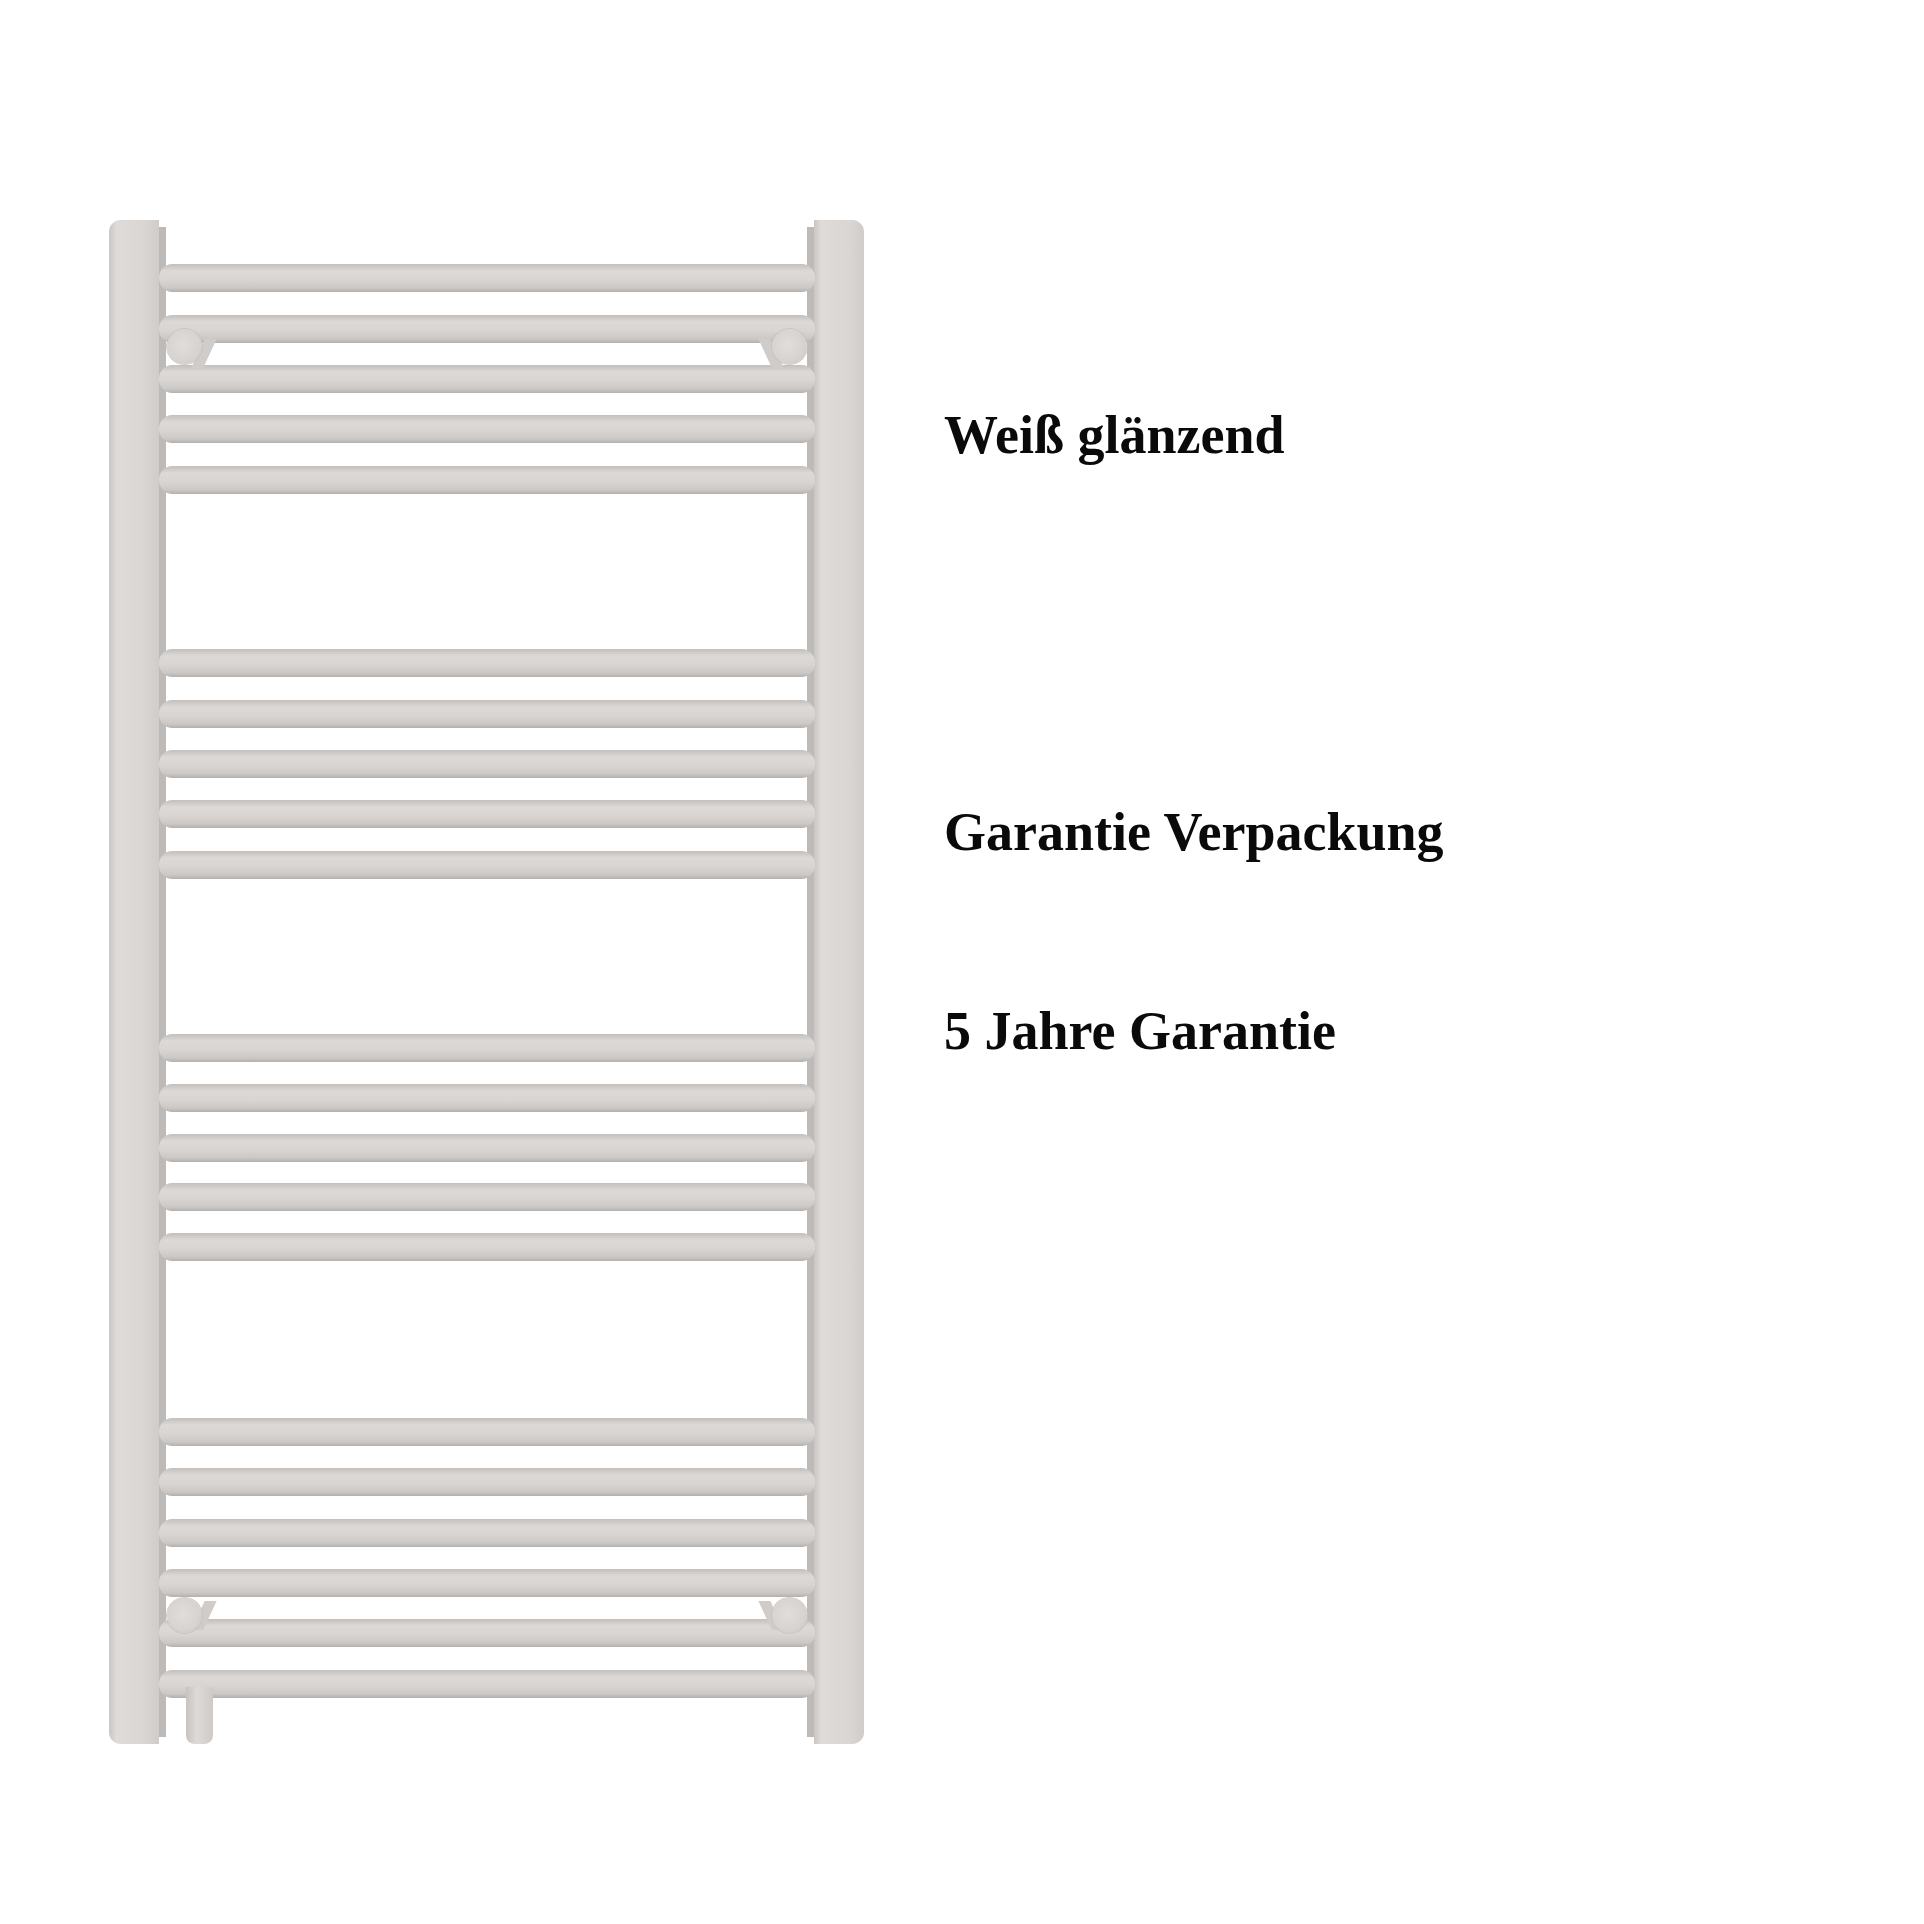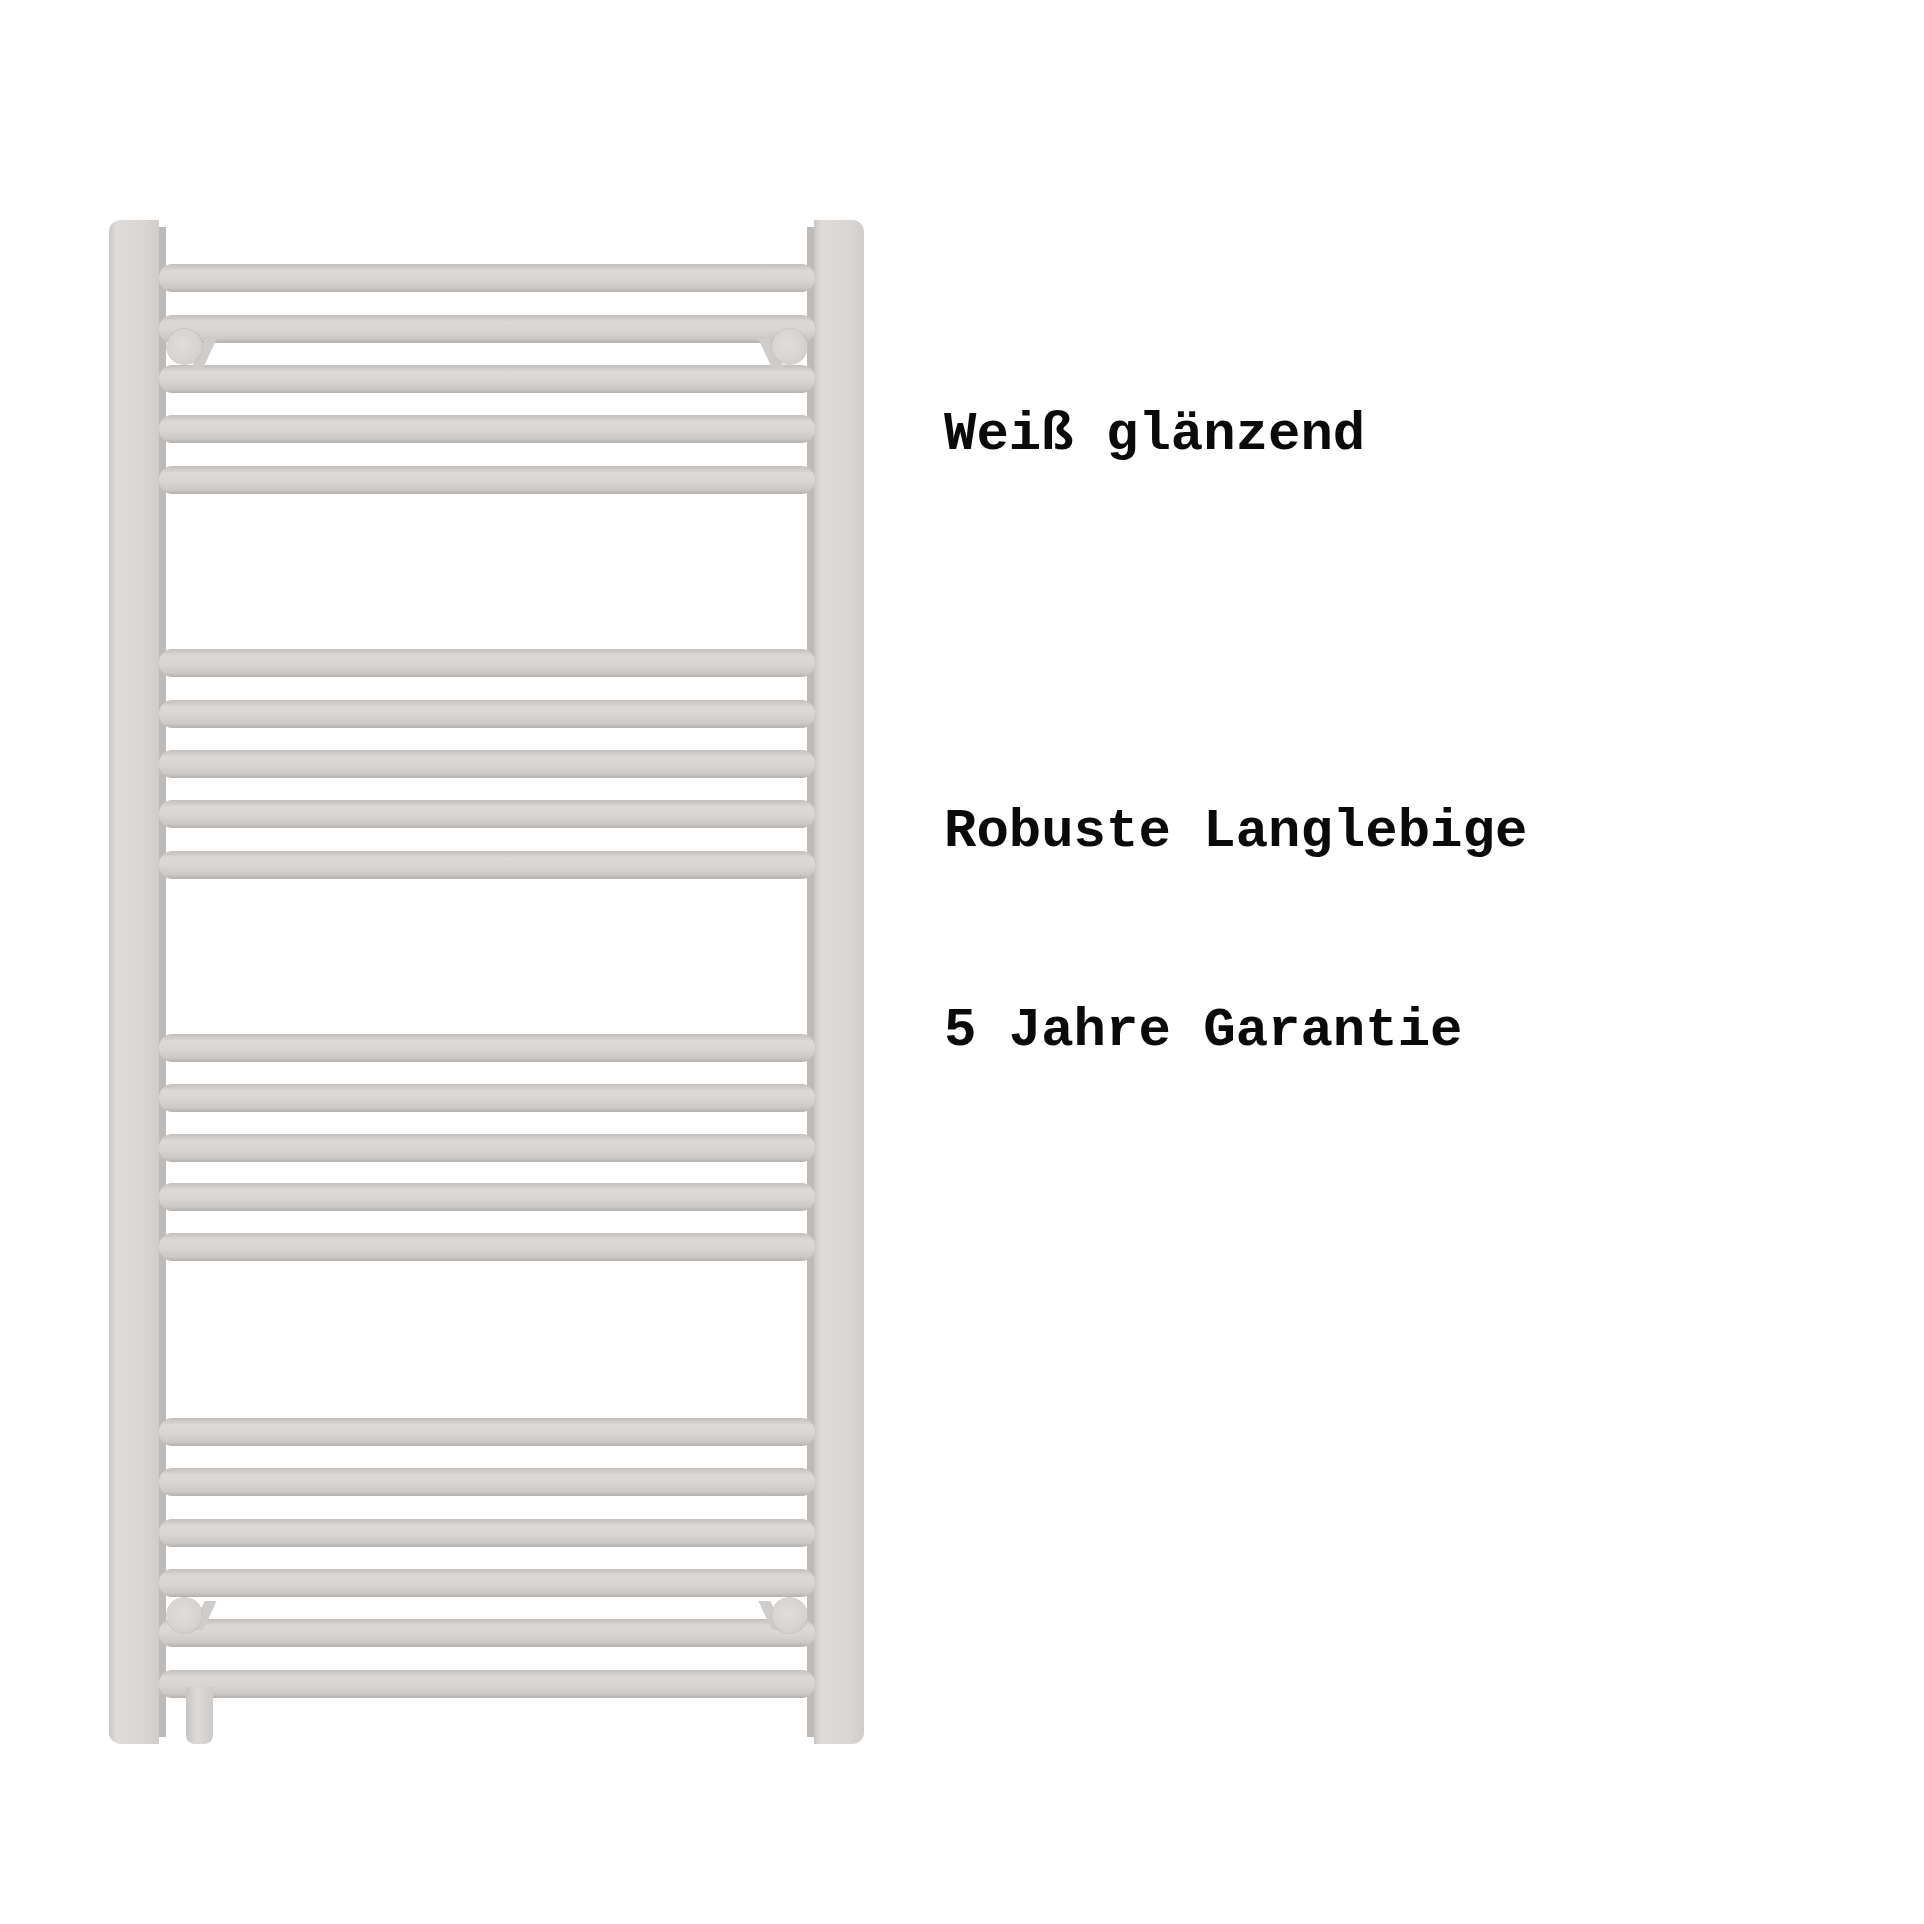--- a/index.html
+++ b/index.html
@@ -8,21 +8,21 @@
   .post { position:absolute; top:220px; width:50px; height:1524px; background:linear-gradient(90deg,#c9c6c3 0%,#dedbd8 15%,#d9d6d3 70%,#cfccc9 100%); }
   .post.left { left:109px; border-radius:11.7px 0 0 11.7px; }
   .post.left::after { content:""; position:absolute; right:-6.7px; top:6.7px; width:6.7px; height:1510px; background:#bdbab7; }
   .post.right { left:814px; border-radius:0 11.7px 11.7px 0; }
   .post.right::before { content:""; position:absolute; left:-6.7px; top:6.7px; width:6.7px; height:1510px; background:#bdbab7; }
   .rail { position:absolute; left:159px; width:656px; height:28px; border-radius:13.4px; background:linear-gradient(180deg,#c2bfbc 0%,#dcd9d6 25%,#d8d5d2 55%,#cbc8c5 85%,#b3b0ad 100%); }
   .bracket { position:absolute; width:35px; height:35px; border-radius:50%; background:radial-gradient(circle at 45% 45%,#e0dddb 0%,#d6d3d0 60%,#c3c0bd 100%); box-shadow:0 0 0 0.8px #c4c1be; }
   .bracket-arm { position:absolute; width:11.7px; height:28.5px; background:#cfccc9; }
   .valve { position:absolute; left:186px; top:1687px; width:27px; height:57px; border-radius:0 0 8.4px 8.4px; background:linear-gradient(90deg,#c6c3c0,#dddad7 40%,#cdcac7); }
   .features { position:absolute; left:944px; top:0; width:973px; height:1925px; }
-  .feature { position:absolute; left:0; font-family:Liberation Mono, monospace; font-weight:bold; font-size:54px; color:#0a0a0a; letter-spacing:0px; white-space:nowrap; line-height:1; }
+  .feature { position:absolute; left:0; font-family:Liberation Serif, serif; font-weight:bold; font-size:54px; color:#0a0a0a; letter-spacing:0px; white-space:nowrap; line-height:1; }
 </style>
 </head>
 <body>
 
 <div class="product">
   <div class="post left"></div>
   <div class="post right"></div>
 
   <div class="rail" style="top:264px"></div>
   <div class="rail" style="top:315px"></div>
@@ -57,16 +57,16 @@
   <div class="bracket-arm" style="left:198px; top:1601px; transform:skewX(-25deg);"></div>
   <div class="bracket" style="left:167px; top:1598px;"></div>
   <div class="bracket-arm" style="left:765px; top:1601px; transform:skewX(25deg);"></div>
   <div class="bracket" style="left:772px; top:1598px;"></div>
 
   <div class="valve"></div>
 </div>
 
 <div class="features">
   <div class="feature" style="top:408px">Weiß glänzend</div>
-  <div class="feature" style="top:805px">Robuste Langlebige</div>
+  <div class="feature" style="top:805px">Garantie Verpackung</div>
   <div class="feature" style="top:1004px">5 Jahre Garantie</div>
 </div>
 
 
 </body></html>

